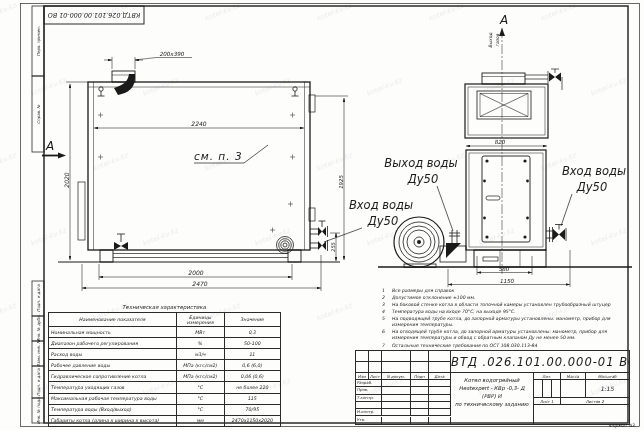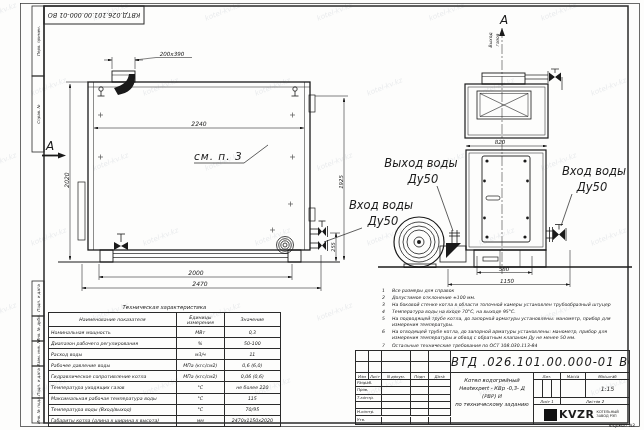--- a/index.html
+++ b/index.html
@@ -488,26 +488,17 @@
   <div class="cell ct" style="left:230px;top:22px;width:43px;height:7px;border-right:none;">Масштаб</div>
   <div class="cell" style="left:178px;top:29px;width:9px;height:18px;"></div>
   <div class="cell" style="left:187px;top:29px;width:9px;height:18px;"></div>
   <div class="cell" style="left:196px;top:29px;width:9px;height:18px;"></div>
   <div class="cell" style="left:205px;top:29px;width:25px;height:18px;"></div>
   <div class="cell ct" style="left:230px;top:29px;width:43px;height:18px;border-right:none;font-size:6px;">1:15</div>
 
   <div class="cell ct" style="left:178px;top:47px;width:27px;height:7px;">Лист 1</div>
   <div class="cell ct" style="left:205px;top:47px;width:68px;height:7px;border-right:none;">Листов 2</div>
 
-  <div class="cell" style="left:178px;top:54px;width:95px;height:19px;border-right:none;border-bottom:none;">
-    <div class="logo" style="left:10px;top:3px;">
-      <span class="blk"></span>
-      <span class="kv">KVZR</span>
-      <span class="sub">
-        <span>КОТЕЛЬНЫЙ</span><br><span>ЗАВОД РЭП</span>
-      </span>
-    </div>
-  </div>
 </div>
 
 <div id="fmt" class="abs">Формат   А3</div>
 
 </div>
 
 </body></html>

